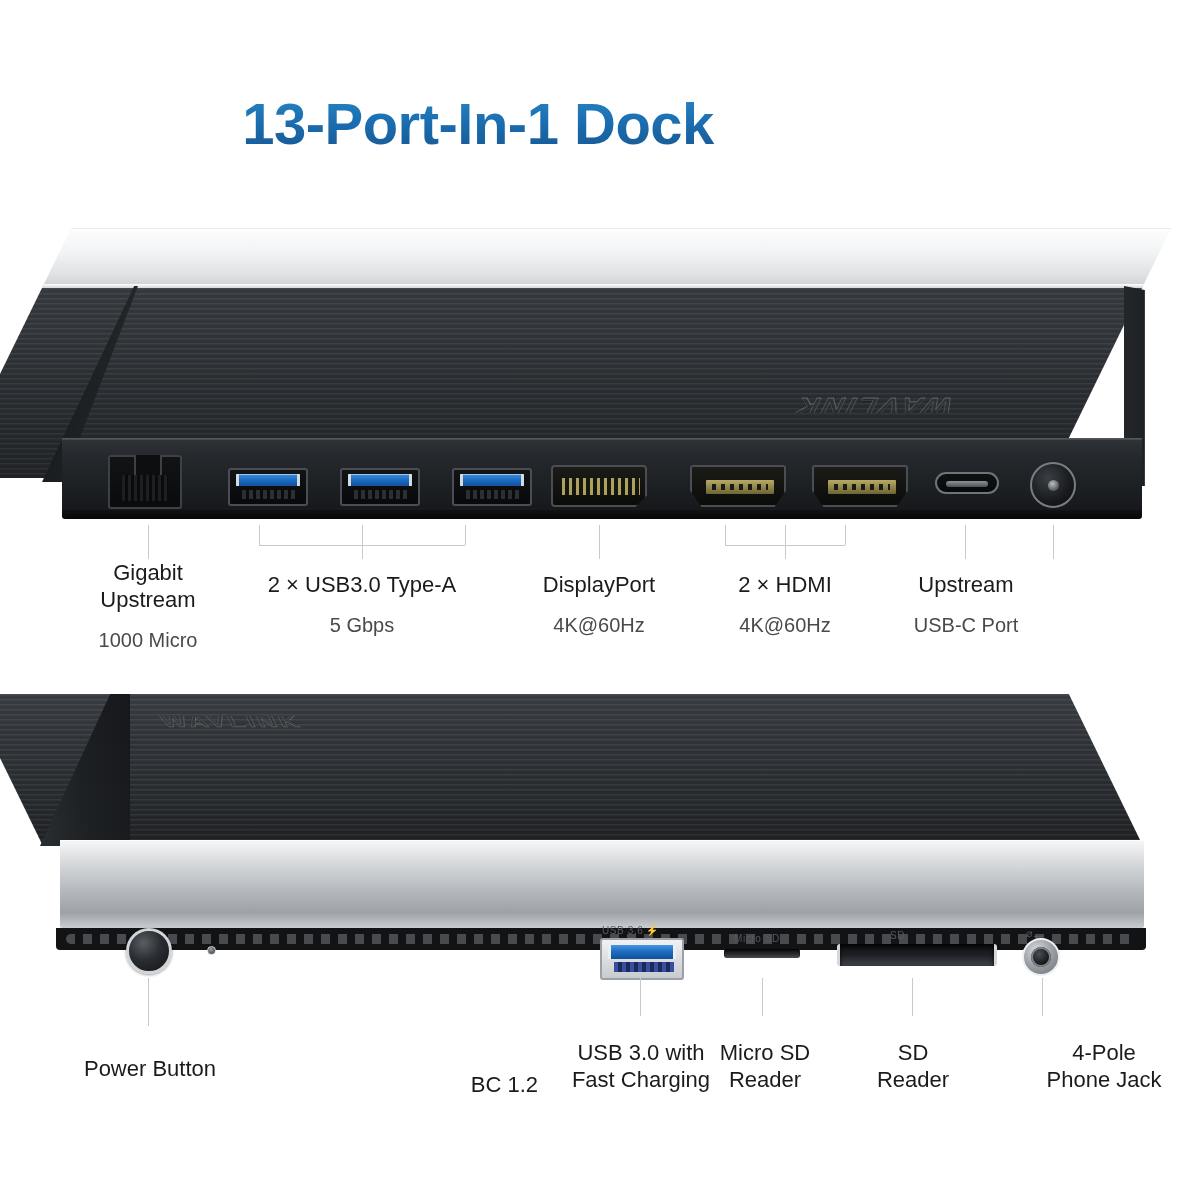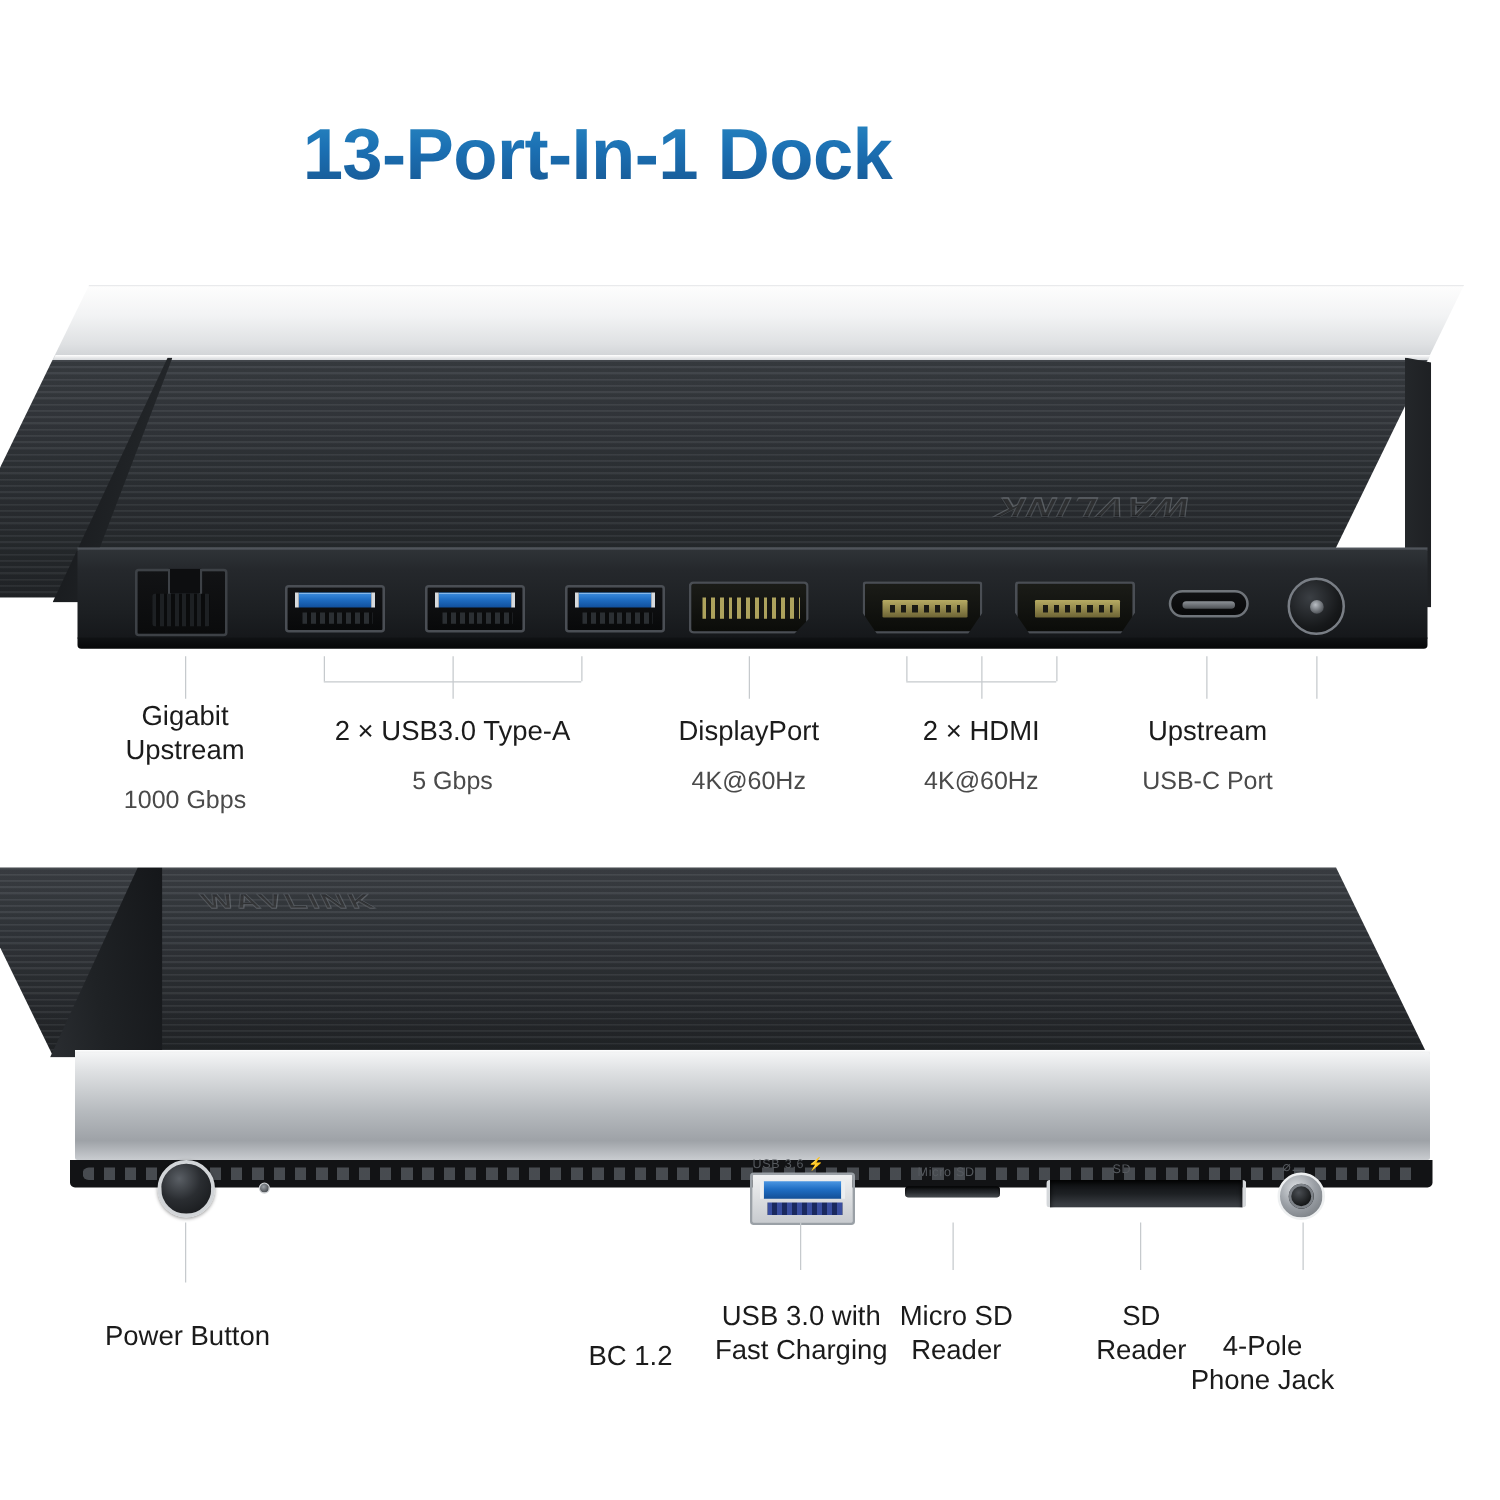--- a/index.html
+++ b/index.html
@@ -346,21 +346,21 @@
   <div class="lead-v" style="left:845px; top:525px; height:20px;"></div>
   <div class="lead-v" style="left:785px; top:525px; height:34px;"></div>
 
   <div class="lead-v" style="left:965px; top:525px; height:34px;"></div>
 
   <div class="lead-v" style="left:1053px; top:525px; height:34px;"></div>
 
   <div class="callout" style="left:58px; top:560px; width:180px;">
     <div>Gigabit</div>
     <div>Upstream</div>
-    <span class="sub">1000 Gbps</span>
+    <span class="sub">1000 Micro</span>
   </div>
 
   <div class="callout" style="left:242px; top:572px; width:240px;">
     <div>2 × USB3.0 Type-A</div>
     <span class="sub">5 Gbps</span>
   </div>
 
   <div class="callout" style="left:504px; top:572px; width:190px;">
     <div>DisplayPort</div>
     <span class="sub">4K@60Hz</span>
@@ -427,18 +427,18 @@
   <div class="callout" style="left:700px; top:1040px; width:130px;">
     <div>Micro SD</div>
     <div>Reader</div>
   </div>
 
   <div class="callout" style="left:848px; top:1040px; width:130px;">
     <div>SD</div>
     <div>Reader</div>
   </div>
 
-  <div class="callout" style="left:930px; top:1040px; width:160px;margin-top:24px;">
+  <div class="callout" style="left:1024px; top:1040px; width:160px;">
     <div>4-Pole</div>
     <div>Phone Jack</div>
   </div>
 
 </div>
 
 </body></html>

